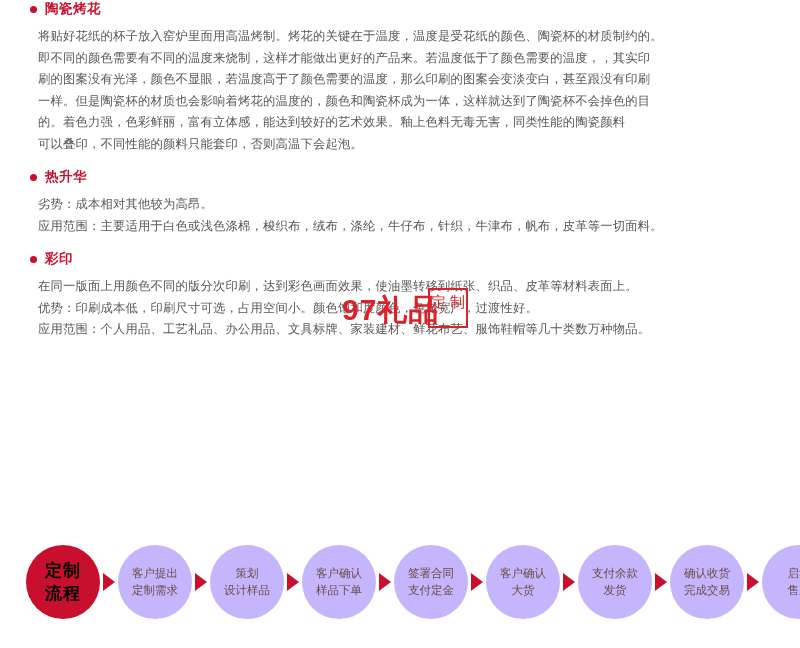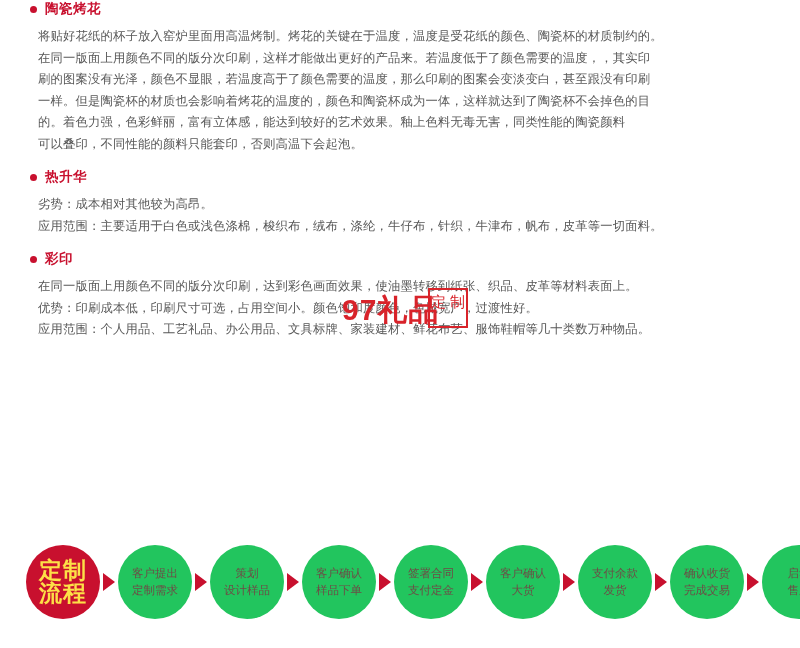--- a/index.html
+++ b/index.html
@@ -102,22 +102,22 @@
     display: flex;
     align-items: center;
     padding-left: 26px;
     box-sizing: border-box;
   }
   .flow-badge {
     width: 74px;
     height: 74px;
     border-radius: 50%;
     background: #c8102e;
-    color: #fde047;
-    font-size: 23px;
+    color: #000000;
+    font-size: 17px;
     font-weight: bold;
     line-height: 23px;
     display: flex;
     flex-direction: column;
     align-items: center;
     justify-content: center;
     flex: 0 0 auto;
     letter-spacing: 1px;
   }
   .arrow {
@@ -126,21 +126,21 @@
     border-top: 9px solid transparent;
     border-bottom: 9px solid transparent;
     border-left: 12px solid #c8102e;
     margin: 0 3px;
     flex: 0 0 auto;
   }
   .step {
     width: 74px;
     height: 74px;
     border-radius: 50%;
-    background: #22c55e;
+    background: #c4b5fd;
     color: #6d4c46;
     font-size: 11.5px;
     line-height: 17px;
     display: flex;
     flex-direction: column;
     align-items: center;
     justify-content: center;
     flex: 0 0 auto;
     text-align: center;
   }
@@ -152,21 +152,21 @@
 <div class="page">
 
 
 
   <div class="section sec-block">
     <div class="sec-head">
       <span class="bullet"></span>
       <span class="sec-title">陶瓷烤花</span>
     </div>
     <p class="body-text">将贴好花纸的杯子放入窑炉里面用高温烤制。烤花的关键在于温度，温度是受花纸的颜色、陶瓷杯的材质制约的。</p>
-    <p class="body-text">在同一版面上用颜色不同的版分次印刷，这样才能做出更好的产品来。若温度低于了颜色需要的温度，，其实印</p>
+    <p class="body-text">即不同的颜色需要有不同的温度来烧制，这样才能做出更好的产品来。若温度低于了颜色需要的温度，，其实印</p>
     <p class="body-text">刷的图案没有光泽，颜色不显眼，若温度高于了颜色需要的温度，那么印刷的图案会变淡变白，甚至跟没有印刷</p>
     <p class="body-text">一样。但是陶瓷杯的材质也会影响着烤花的温度的，颜色和陶瓷杯成为一体，这样就达到了陶瓷杯不会掉色的目</p>
     <p class="body-text">的。着色力强，色彩鲜丽，富有立体感，能达到较好的艺术效果。釉上色料无毒无害，同类性能的陶瓷颜料</p>
     <p class="body-text">可以叠印，不同性能的颜料只能套印，否则高温下会起泡。</p>
   </div>
 
   <div class="section sec-block">
     <div class="sec-head">
       <span class="bullet"></span>
       <span class="sec-title">热升华</span>

